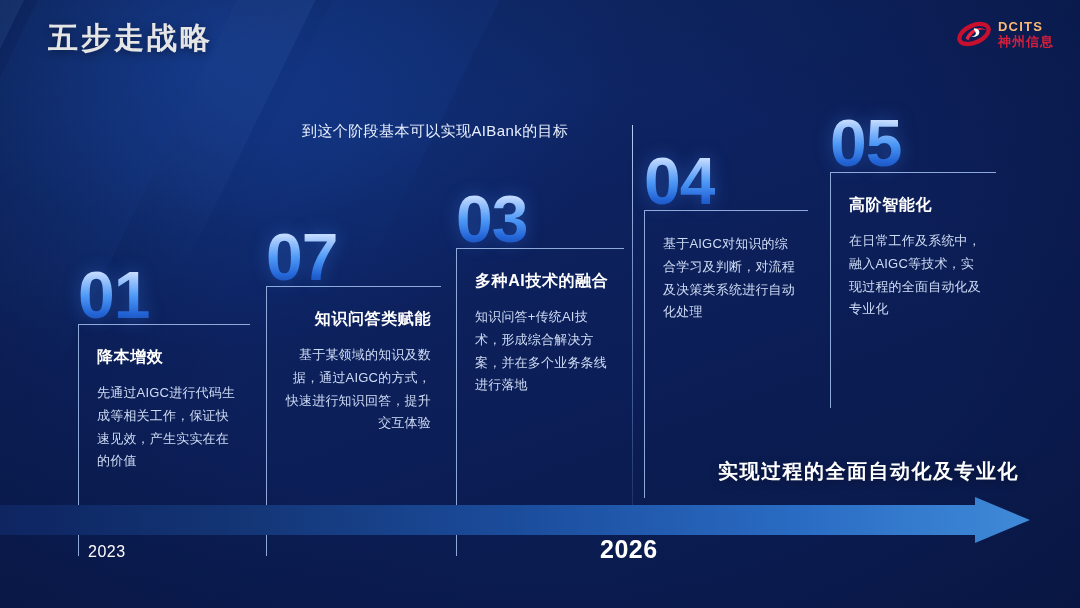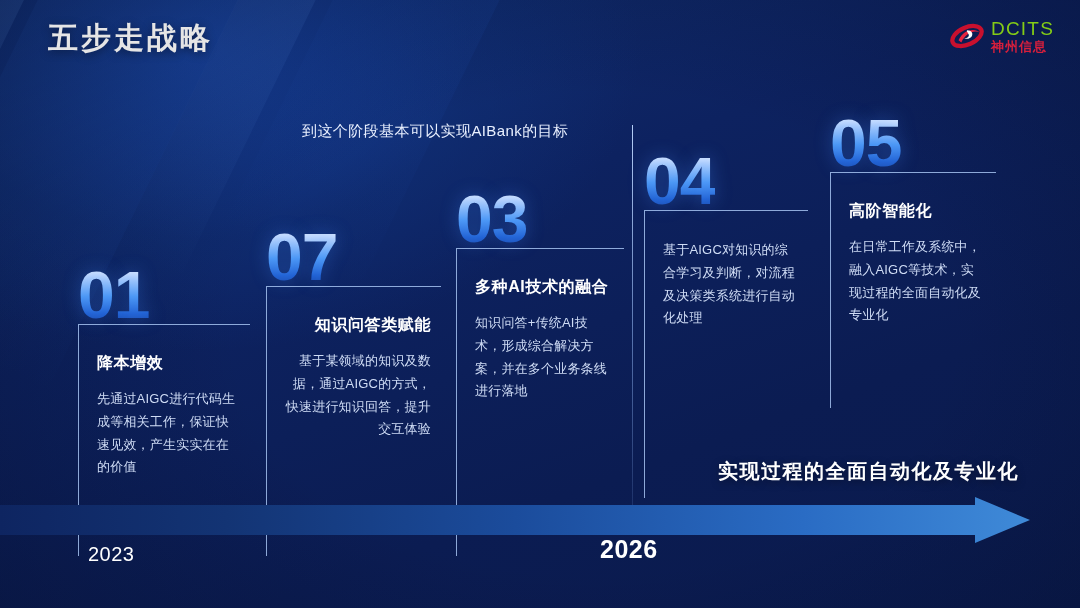--- a/index.html
+++ b/index.html
@@ -57,21 +57,21 @@
   .logo {
     position: absolute;
     right: 26px; top: 19px;
     display: flex;
     align-items: center;
     gap: 7px;
   }
   .logo-mark { width: 34px; height: 30px; display:block; }
   .logo-text { line-height: 1; }
   .logo-en {
-    font-size: 19px; font-weight: normal; color: #84cc16;
+    font-size: 13px; font-weight: bold; color: #fdba74;
     letter-spacing: 1.2px; display:block;
   }
   .logo-cn {
     font-size: 13px; font-weight: bold; color: #d81f3c;
     letter-spacing: 1px; display:block; margin-top: 2px;
   }
 
   
   .annotation {
     position: absolute;
@@ -102,21 +102,21 @@
     background-clip: text;
     color: transparent;
     -webkit-text-fill-color: transparent;
     text-shadow: 0 0 18px rgba(70,140,255,0.35);
   }
   .step-card {
     position: absolute;
     border-left: 1px solid rgba(175,205,250,0.80);
     border-top: 1px solid rgba(175,205,250,0.80);
     box-sizing: border-box;
-    padding: 28px 10px 0 18px;
+    padding: 22px 10px 0 18px;
   }
   .step-title {
     font-size: 16px;
     font-weight: bold;
     color: #ffffff;
     letter-spacing: 0.6px;
     margin: 0 0 14px 0;
     white-space: nowrap;
   }
   .step-body {
@@ -141,21 +141,21 @@
   .arrow {
     position: absolute;
     left: 0; top: 497px;
     width: 1080px; height: 46px;
   }
   .year {
     position: absolute;
     color: #ffffff;
     font-weight: bold;
   }
-  .year-start { left: 88px; top: 543px; font-size: 20px; letter-spacing: 0.5px; font-weight: normal; }
+  .year-start { left: 88px; top: 543px; font-size: 16px; letter-spacing: 0.5px; font-weight: normal; }
   .year-end   { left: 600px; top: 535px; font-size: 25px; letter-spacing: 0.5px; }
 </style>
 </head>
 <body>
 
 <div id="slide">
 
   <div class="bg-base"></div>
   <div class="bg-band band1"></div>
   <div class="bg-band band2"></div>

